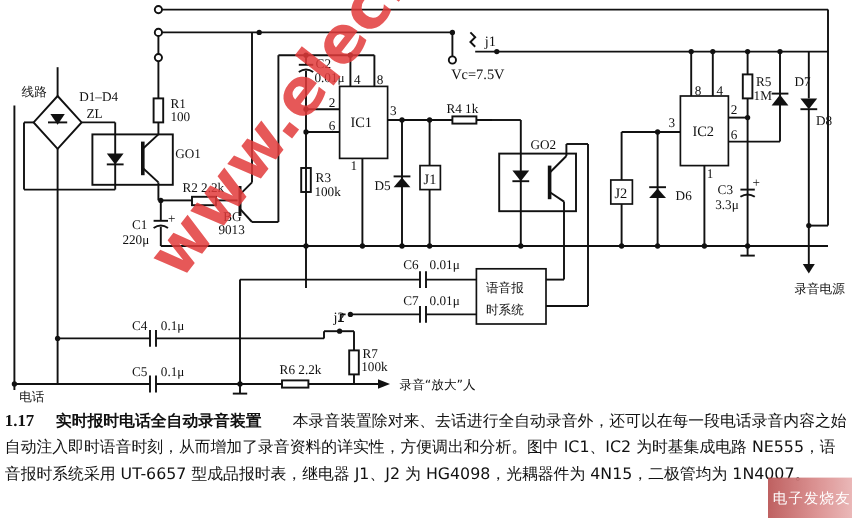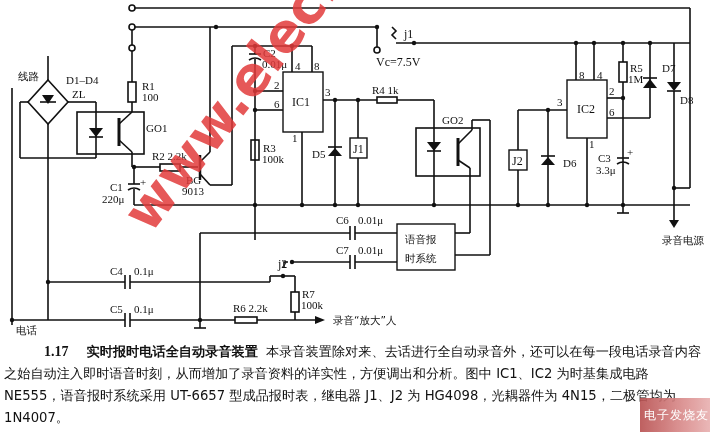--- a/index.html
+++ b/index.html
@@ -7,22 +7,22 @@
   #schem{position:absolute;left:0;top:0;width:710px;height:340px;}
   #schem text{font-family:"Liberation Serif","DejaVu Serif",serif;fill:#111;}
   .w{stroke:#111;stroke-width:1.6;fill:none;}
   .box{stroke:#111;stroke-width:1.4;fill:#fff;}
   .dot{fill:#111;}
   .lbl{font-size:11px;}
   .lblb{font-size:12px;}
   .cn{font-family:"DejaVu Sans",sans-serif !important;font-size:10.5px;}
   .wm{font-family:"DejaVu Sans",sans-serif !important;font-size:54px;fill:#e23b3b !important;opacity:0.85;font-weight:bold;}
   #caption{position:absolute;left:4px;top:341px;width:704px;font-size:13.2px;line-height:22px;font-family:"DejaVu Sans","Liberation Sans",sans-serif;}
-  #caption .num{font-weight:bold;font-family:"Liberation Serif",serif;font-size:14px;margin-left:40px;}
-  #caption .title{font-weight:bold;margin-left:18px;margin-right:8px;}
+  #caption .num{font-weight:bold;font-family:"Liberation Serif",serif;font-size:14px;}
+  #caption .title{font-weight:bold;margin-left:18px;margin-right:26px;}
   #logo{position:absolute;left:640px;top:398px;width:70px;height:34px;background:linear-gradient(90deg,#b85050,#d98a8a 60%,#e8b0b0);opacity:0.9;}
   #logo span{display:block;color:#fff;font-size:12px;font-family:"DejaVu Sans",sans-serif;padding:9px 0 0 4px;letter-spacing:1px;white-space:nowrap;}
 </style>
 </head>
 <body>
 
 <svg id="schem" viewBox="0 0 710 340" xmlns="http://www.w3.org/2000/svg">
 
   <g>
     <circle cx="132" cy="8" r="3" class="w"></circle>

